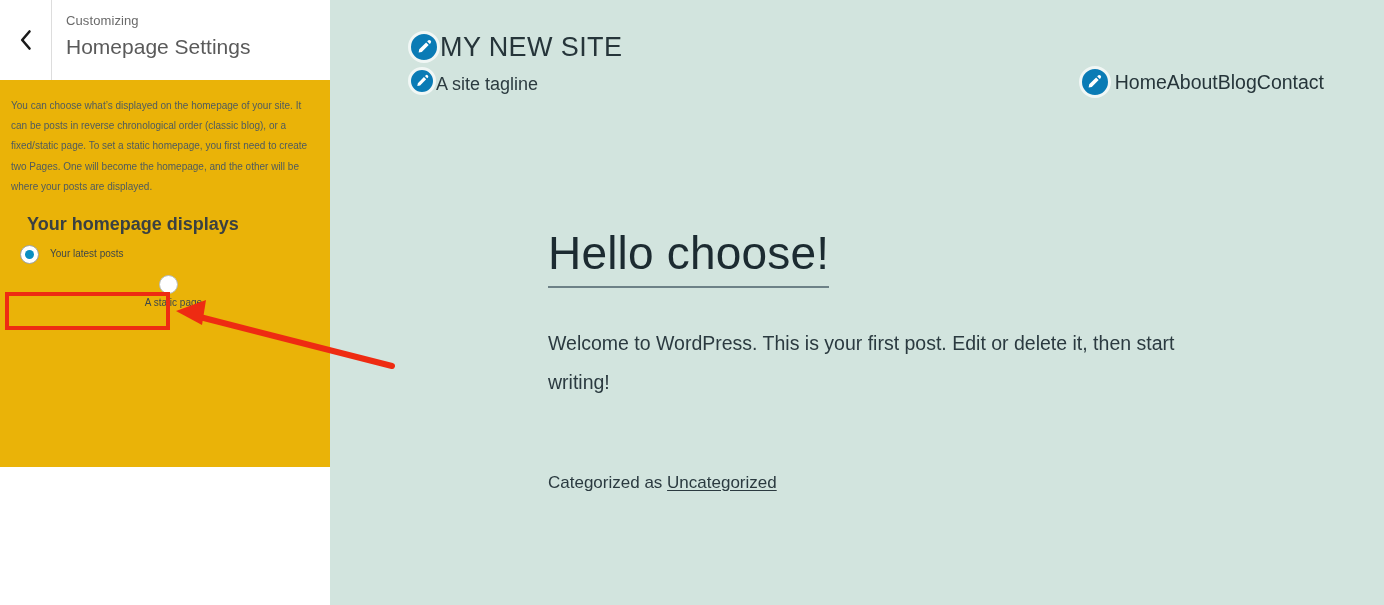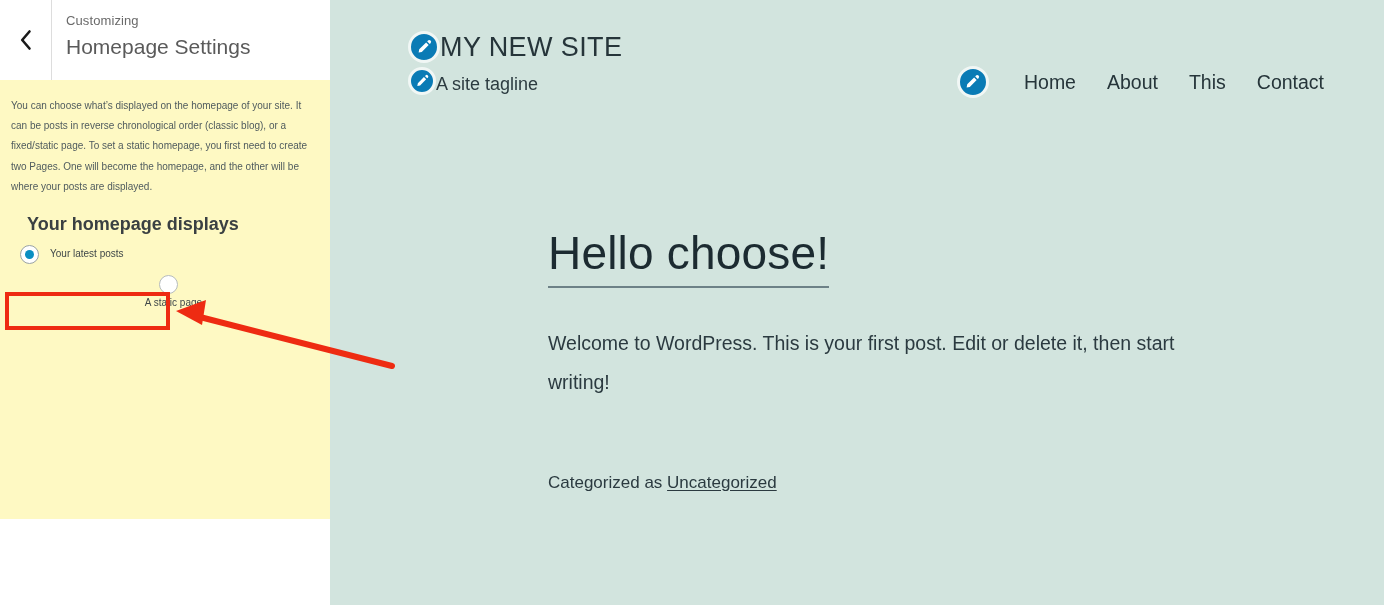--- a/index.html
+++ b/index.html
@@ -18,22 +18,22 @@
     position: relative;
     width: 1384px;
     height: 605px;
     display: flex;
   }
 
   
   .sidebar {
     position: relative;
     width: 330px;
-    height: 519px;
-    background: #fef9c3;
+    height: 467px;
+    background: #eab308;
     flex: 0 0 330px;
     box-sizing: border-box;
   }
 
   .sidebar-header {
     height: 80px;
     background: #ffffff;
     display: flex;
     align-items: stretch;
     box-sizing: border-box;
@@ -220,21 +220,20 @@
   .edit-shortcut.small {
     width: 28px;
     height: 28px;
     flex: 0 0 28px;
   }
   .edit-shortcut svg { display: block; }
 
   .site-nav {
     display: flex;
     align-items: center;
-    gap: 31px;
     padding-top: 10px;
   }
   .nav-edit-wrap { margin-right: 4px; }
   .nav-link {
     font-size: 19.5px;
     color: #26353a;
     line-height: 26px;
     text-decoration: none;
     cursor: pointer;
     white-space: nowrap;
@@ -347,21 +346,21 @@
       </div>
 
       <nav class="site-nav">
         <span class="edit-shortcut nav-edit-wrap">
           <svg width="17" height="17" viewBox="0 0 20 20">
             <path d="M14.1 1.9a2.1 2.1 0 0 1 3 3l-.9.9-3-3 .9-.9zM11.9 4.1l3 3-8.1 8.1-3.7.7.7-3.7 8.1-8.1z" fill="#ffffff"></path>
           </svg>
         </span>
         <a class="nav-link">Home</a>
         <a class="nav-link">About</a>
-        <a class="nav-link">This</a>
+        <a class="nav-link">Blog</a>
         <a class="nav-link">Contact</a>
       </nav>
     </div>
 
     <div class="post-area">
       <h1 class="post-title">Hello choose!</h1>
 
       <p class="post-body">Welcome to WordPress. This is your first post. Edit or delete it, then start writing!</p>
 
       <div class="post-meta">

